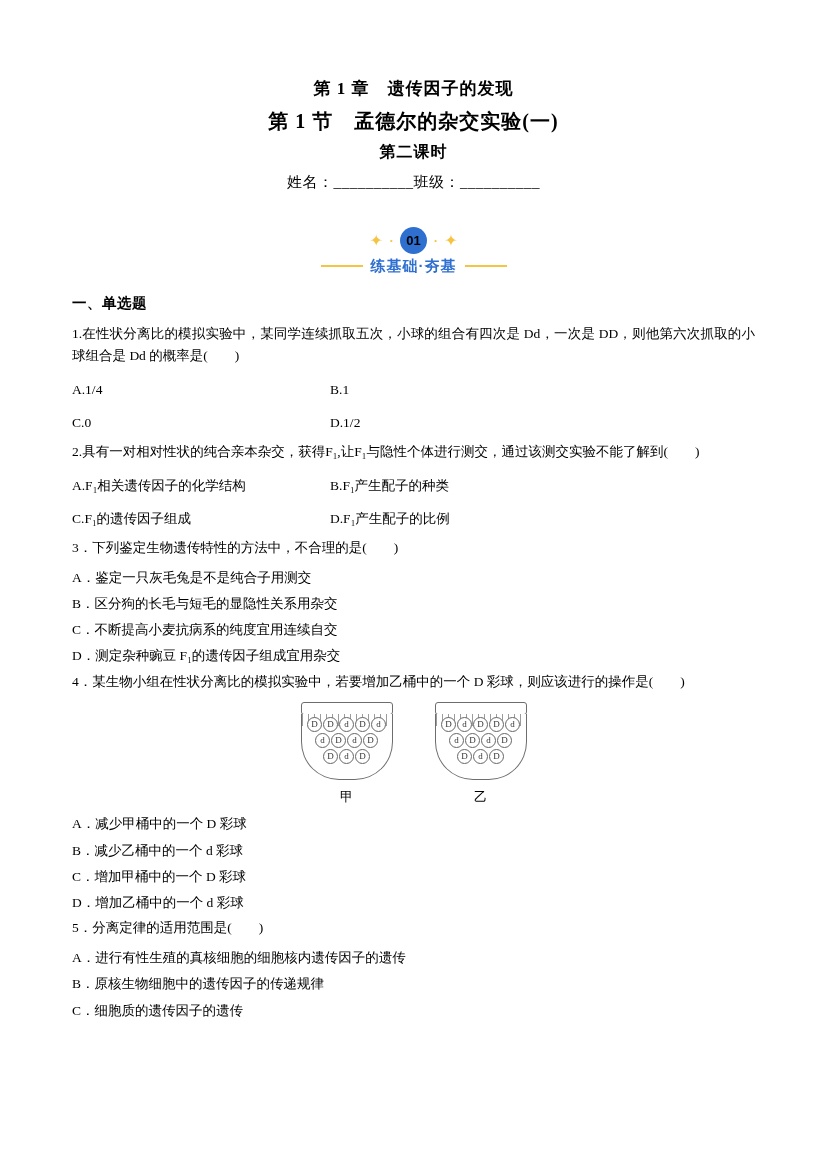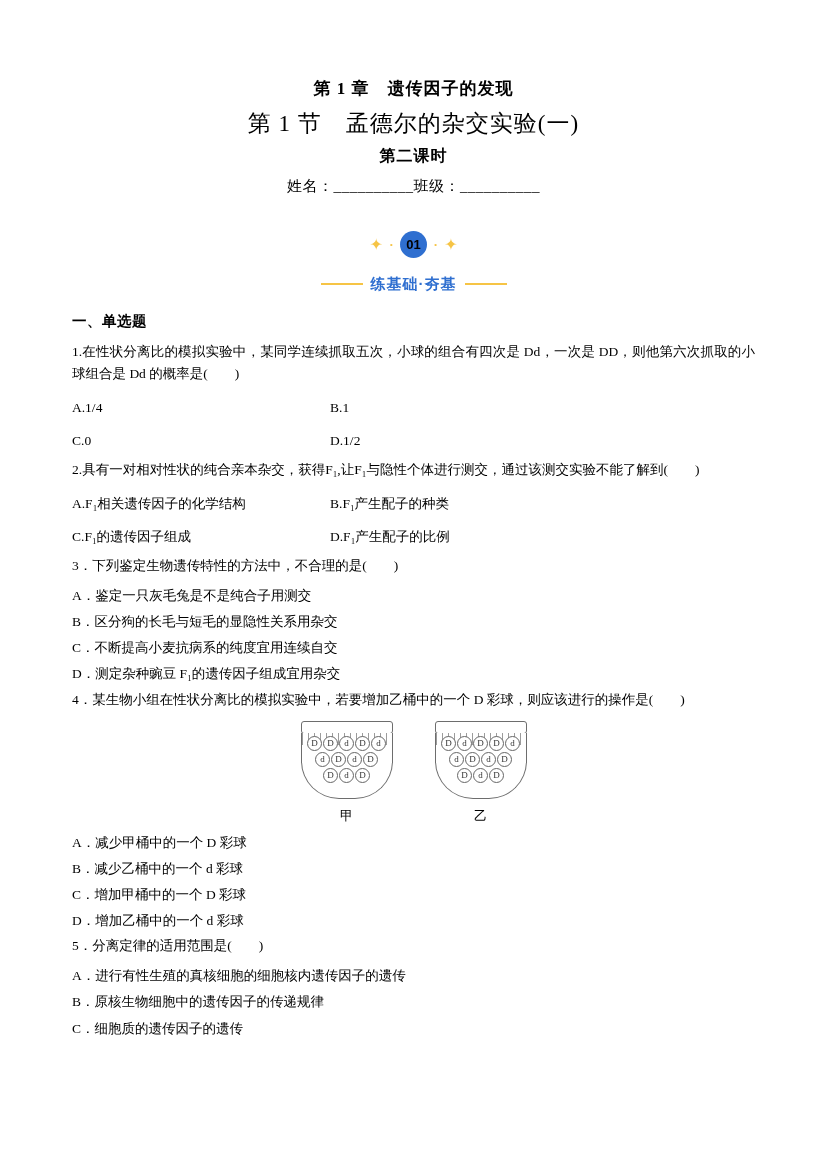--- a/index.html
+++ b/index.html
@@ -27,22 +27,22 @@
   .doc-title {
     text-align: center;
     font-weight: bold;
     font-size: 17px;
     letter-spacing: 1px;
     margin: 0 0 7px 0;
     line-height: 1.35;
   }
   .doc-subtitle {
     text-align: center;
-    font-weight: normal;
-    font-size: 23px;
+    font-weight: bold;
+    font-size: 20px;
     letter-spacing: 1px;
     margin: 0 0 7px 0;
     line-height: 1.35;
   }
   .doc-subsubtitle {
     text-align: center;
     font-weight: bold;
     font-size: 16px;
     letter-spacing: 1px;
     margin: 0 0 10px 0;
@@ -90,21 +90,21 @@
     display: flex;
     align-items: center;
     justify-content: center;
     letter-spacing: 0;
   }
   .banner-bottom {
     display: flex;
     align-items: center;
     justify-content: center;
     gap: 8px;
-    margin-top: 15px;
+    margin-top: 1px;
   }
   .banner-rule {
     width: 42px;
     height: 0;
     border-top: 2px solid #f6c445;
   }
   .banner-label {
     color: #2f6fd0;
     font-weight: bold;
     font-size: 15px;

